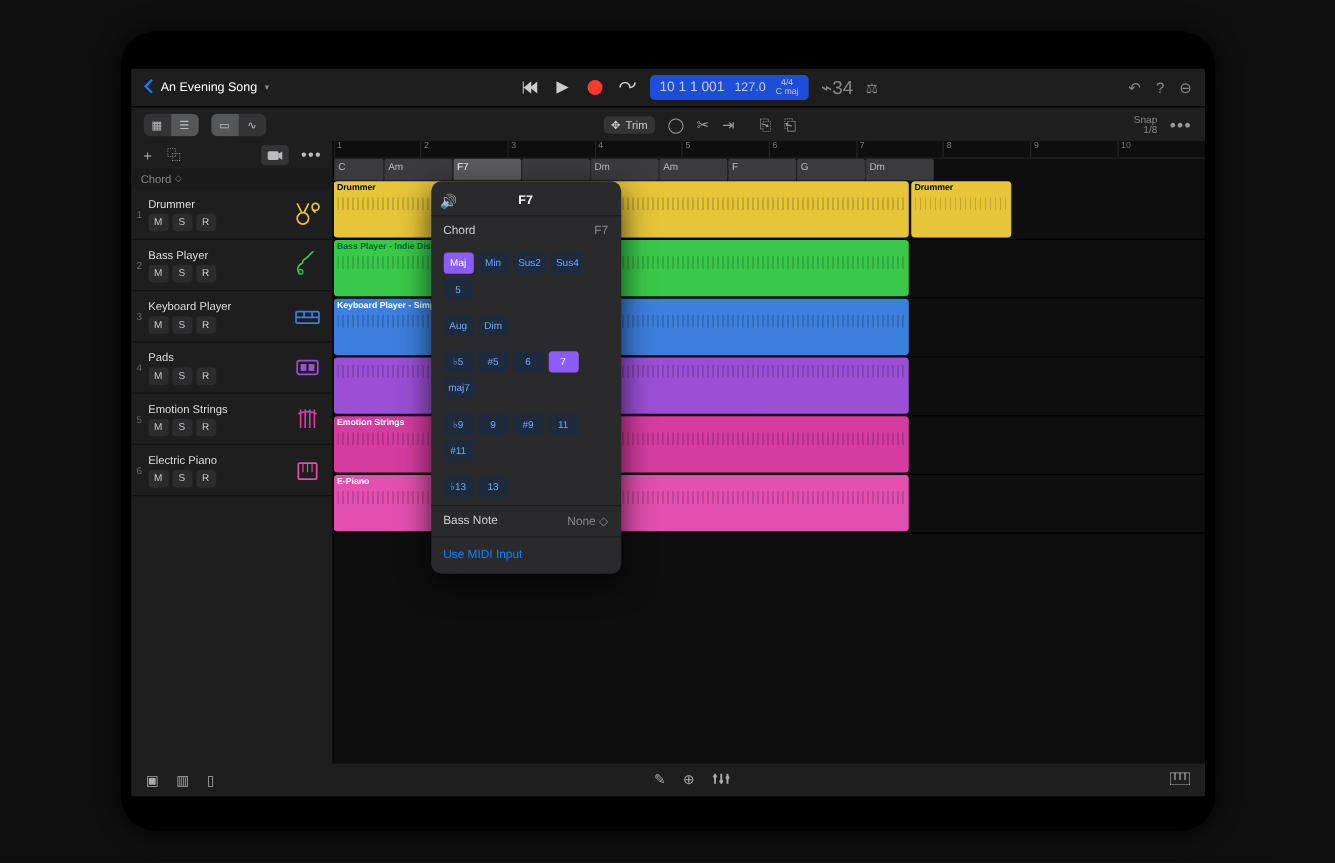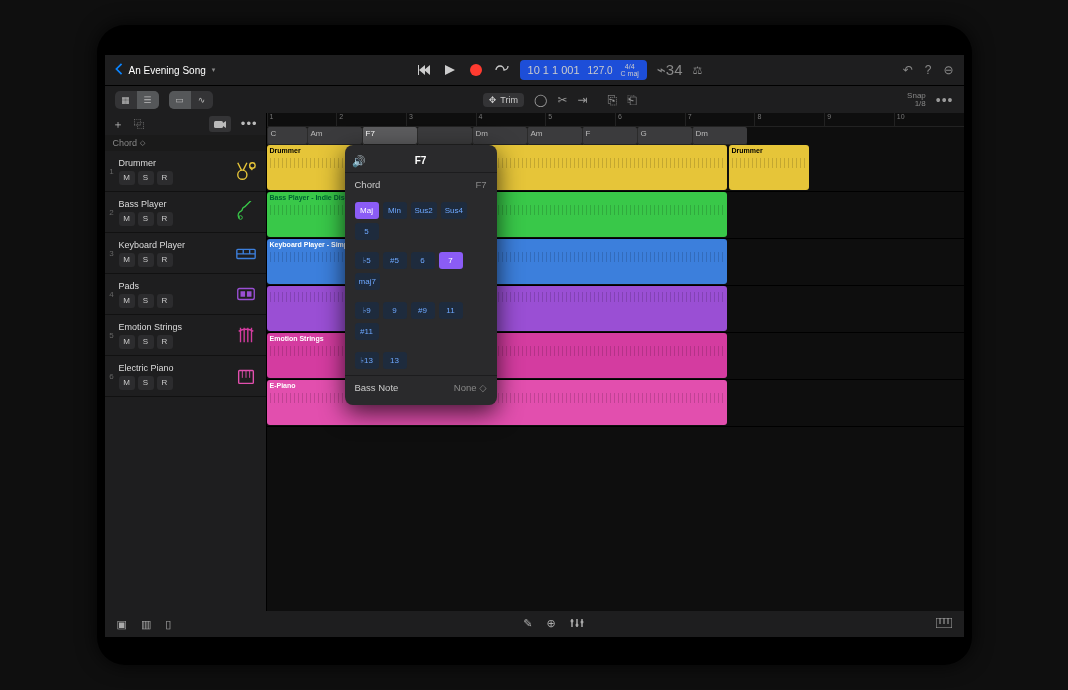--- a/index.html
+++ b/index.html
@@ -391,20 +391,24 @@
           <span>Chord</span>
           <span class="val">F7</span>
         </div>
         <div class="chips" id="qr1">
             <div class="chip sel">Maj</div>
             <div class="chip">Min</div>
             <div class="chip">Sus2</div>
             <div class="chip">Sus4</div>
             <div class="chip">5</div>
           </div>
+        <div class="chips" id="qr2">
+            <div class="chip">Aug</div>
+            <div class="chip">Dim</div>
+          </div>
         <div class="chips" id="er1">
             <div class="chip">♭5</div>
             <div class="chip">#5</div>
             <div class="chip">6</div>
             <div class="chip sel txt-sel">7</div>
             <div class="chip">maj7</div>
           </div>
         <div class="chips" id="er2">
             <div class="chip">♭9</div>
             <div class="chip">9</div>
@@ -413,20 +417,21 @@
             <div class="chip">#11</div>
           </div>
         <div class="chips" id="er3">
             <div class="chip">♭13</div>
             <div class="chip">13</div>
           </div>
         <div class="pop-row">
           <span>Bass Note</span>
           <span class="val">None ◇</span>
         </div>
+        <div class="pop-link">Use MIDI Input</div>
       </div>
     </div>
   </div>
 
   <div class="bottombar">
     <div style="display:flex;gap:14px">
       <span>▣</span>
       <span>▥</span>
       <span>▯</span>
     </div>

